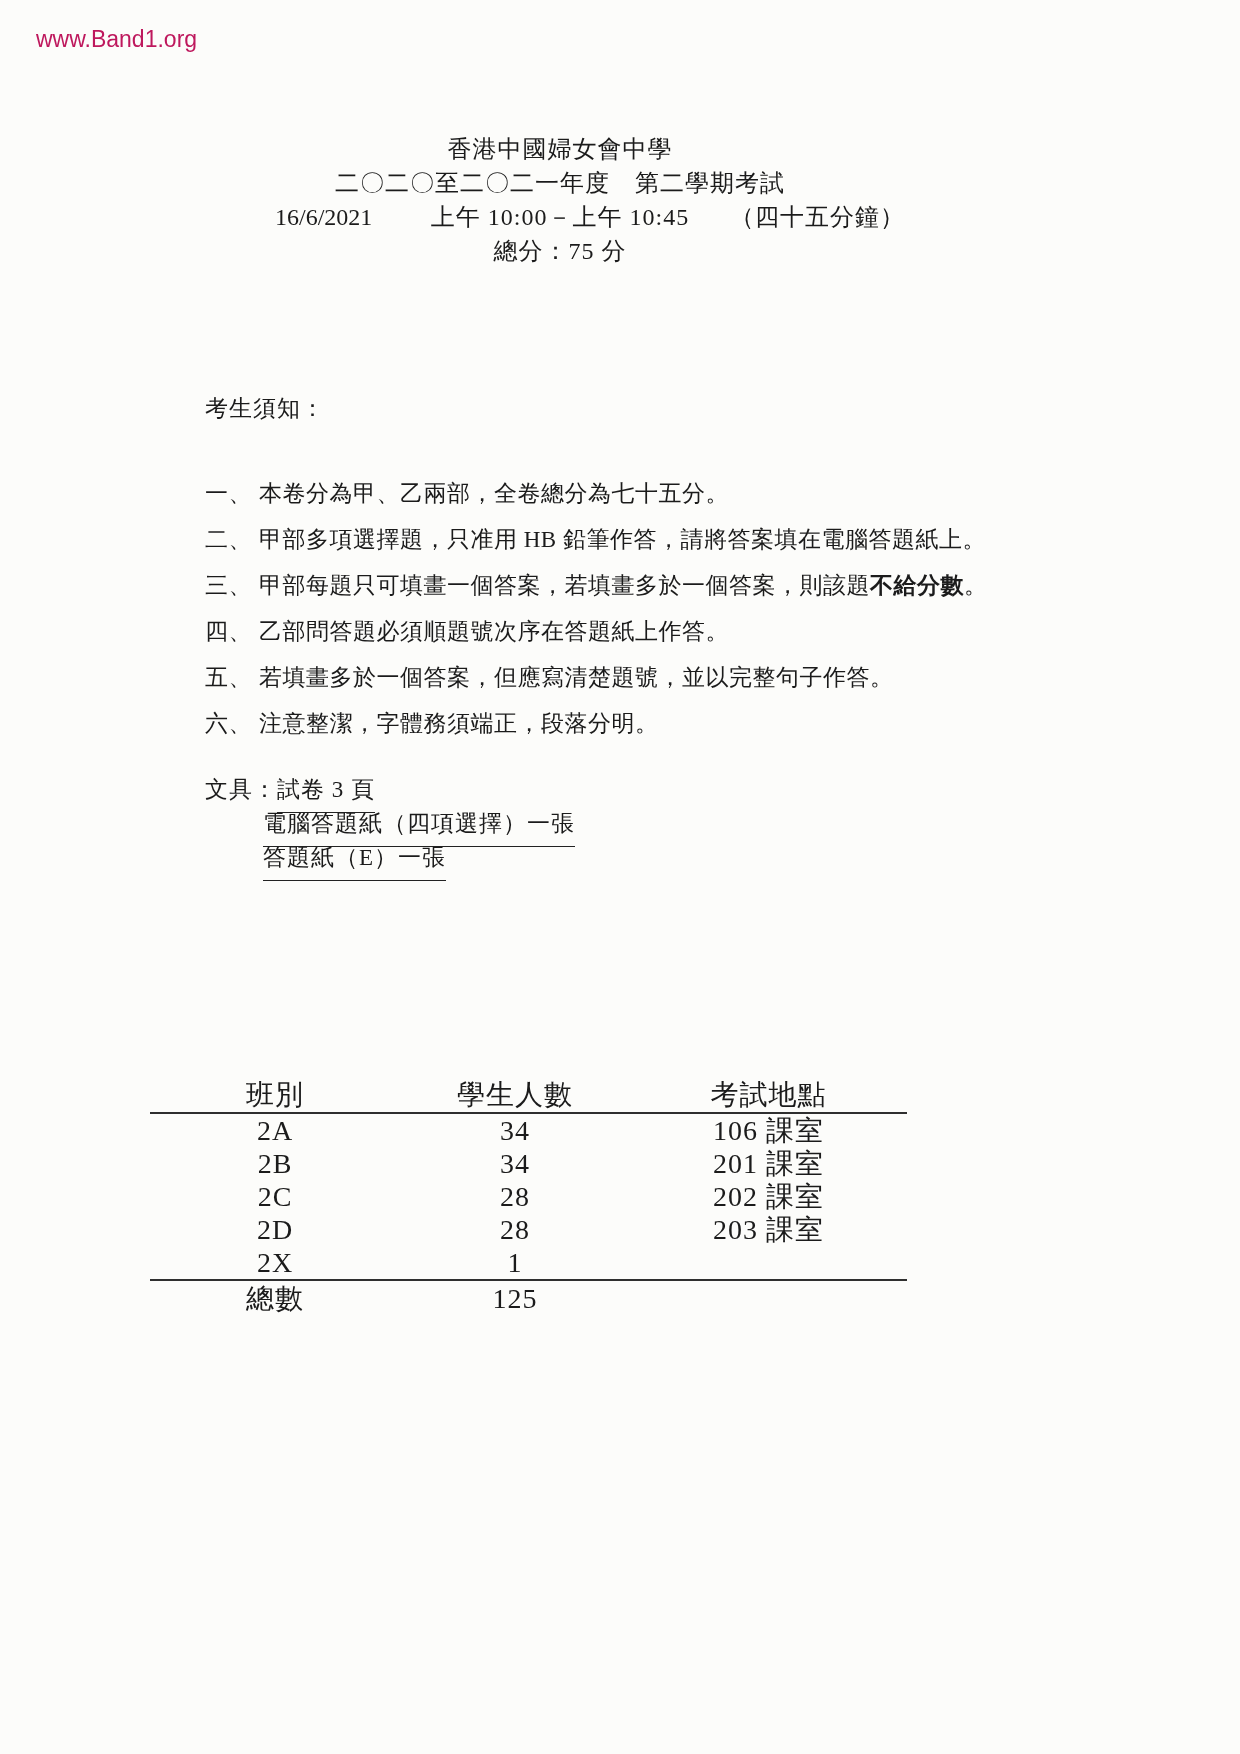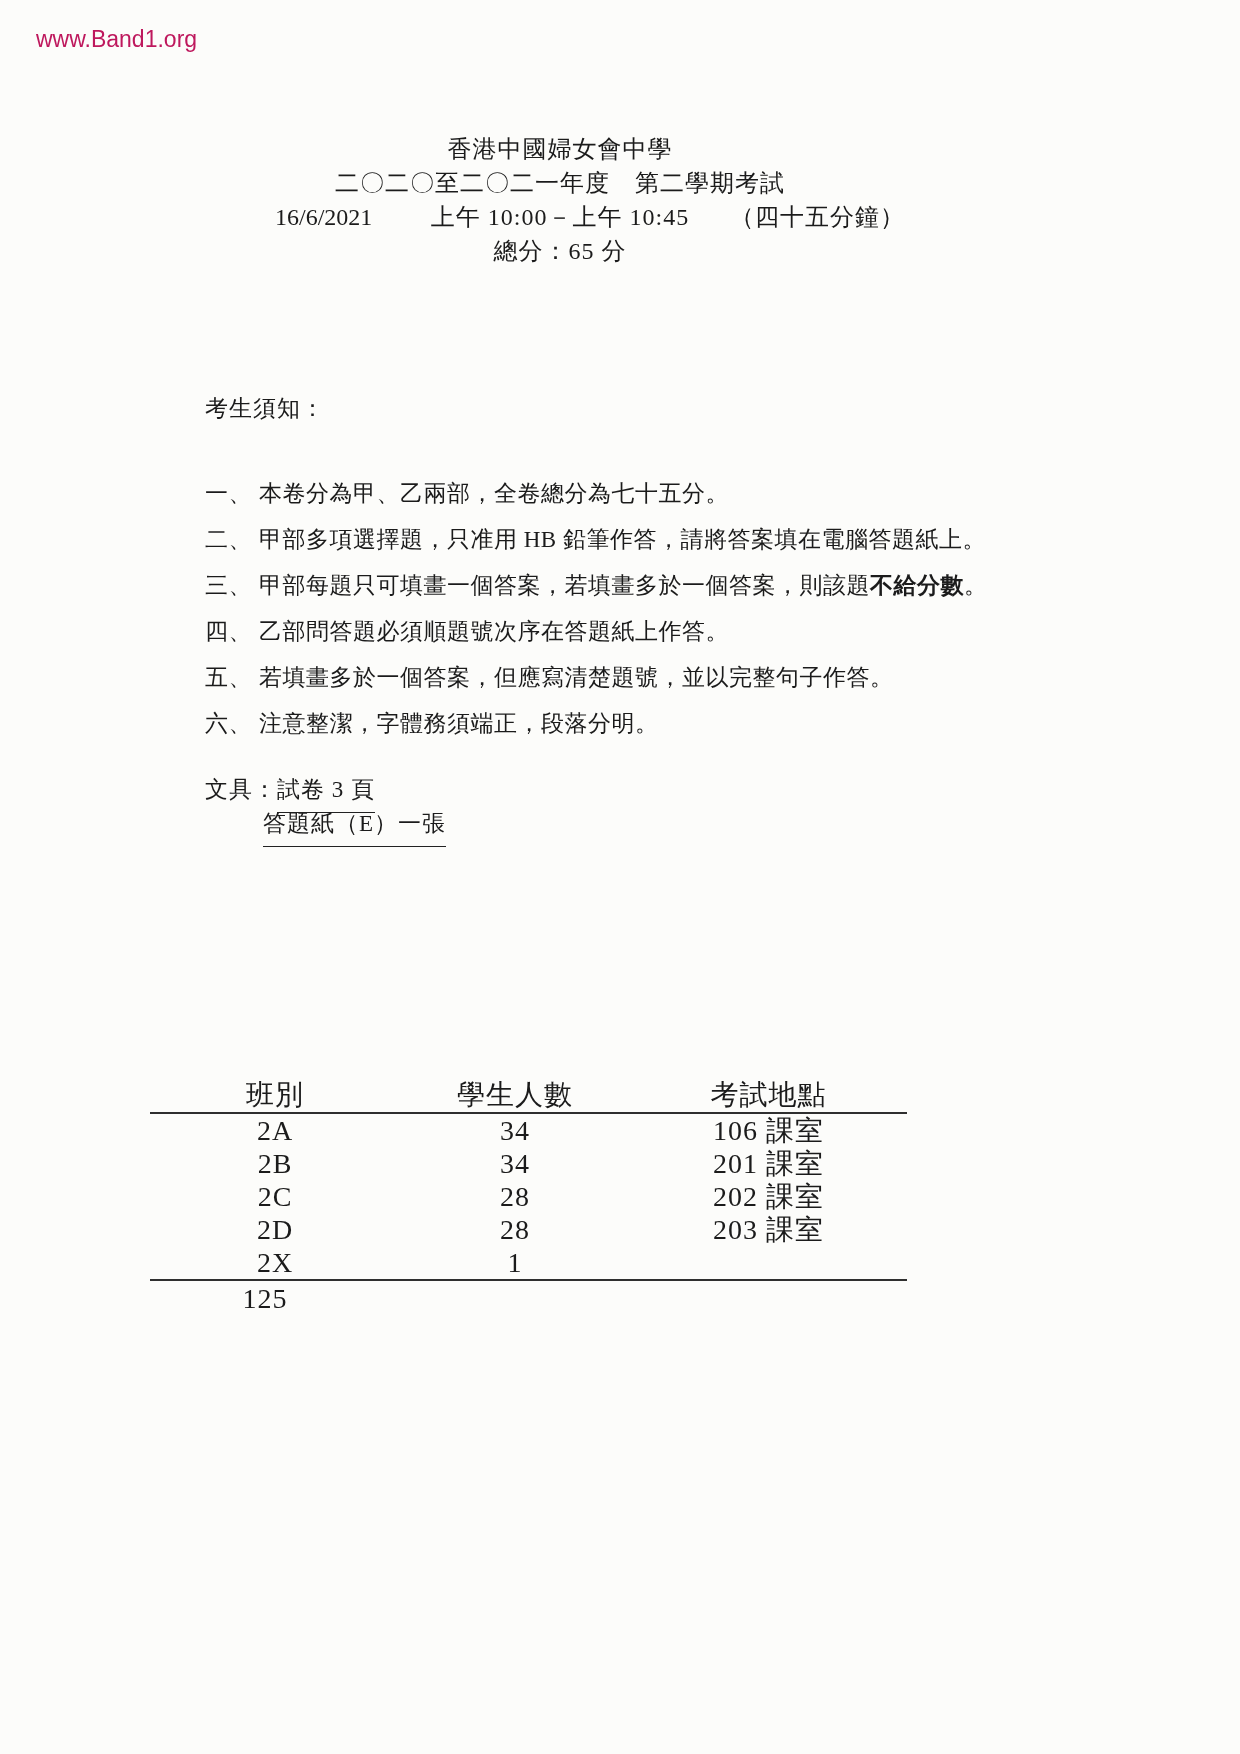--- a/index.html
+++ b/index.html
@@ -117,21 +117,21 @@
 <div class="watermark">www.Band1.org</div>
 
 <div class="title-block">
   <div class="t-line">香港中國婦女會中學</div>
   <div class="t-line">二〇二〇至二〇二一年度　第二學期考試</div>
   <div class="t-line date-line">
     <span class="exam-date">16/6/2021</span>
     <span>上午 10:00－上午 10:45</span>
     <span class="duration">（四十五分鐘）</span>
   </div>
-  <div class="t-line">總分：65 分</div>
+  <div class="t-line">總分：75 分</div>
 </div>
 
 <div class="notes">
   <div class="notes-title">考生須知：</div>
 
   <div class="note-item">
     <span class="note-num">一、</span>
     <span class="note-text">本卷分為甲、乙兩部，全卷總分為七十五分。</span>
   </div>
 
@@ -157,20 +157,23 @@
 
   <div class="note-item">
     <span class="note-num">六、</span>
     <span class="note-text">注意整潔，字體務須端正，段落分明。</span>
   </div>
 </div>
 
 <div class="stationery">
   <div class="st-line">
     <span>文具：</span><span class="underlined">試卷 3 頁</span>
+  </div>
+  <div class="st-line indent">
+    <span class="underlined">電腦答題紙（四項選擇）一張</span>
   </div>
   <div class="st-line indent">
     <span class="underlined">答題紙（E）一張</span>
   </div>
 </div>
 
 <div class="exam-table">
   <div class="tr thead">
     <div class="td c1">班別</div>
     <div class="td c2">學生人數</div>
@@ -198,16 +201,17 @@
       <div class="td c2">28</div>
       <div class="td c3">203 課室</div>
     </div>
     <div class="tr">
       <div class="td c1">2X</div>
       <div class="td c2">1</div>
     </div>
   </div>
 
   <div class="tr total">
+    <div class="td c1">總數</div>
     <div class="td c2">125</div>
     <div class="td c3"></div>
   </div>
 </div>
 
 </body></html>

